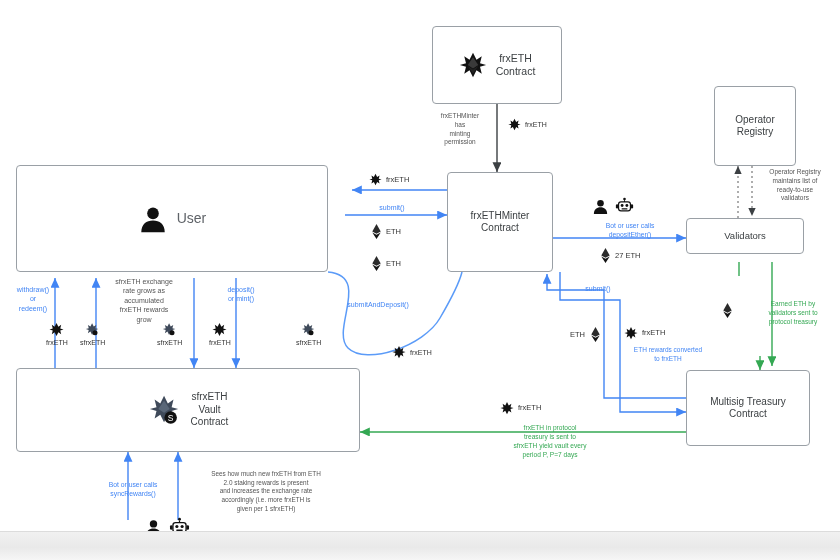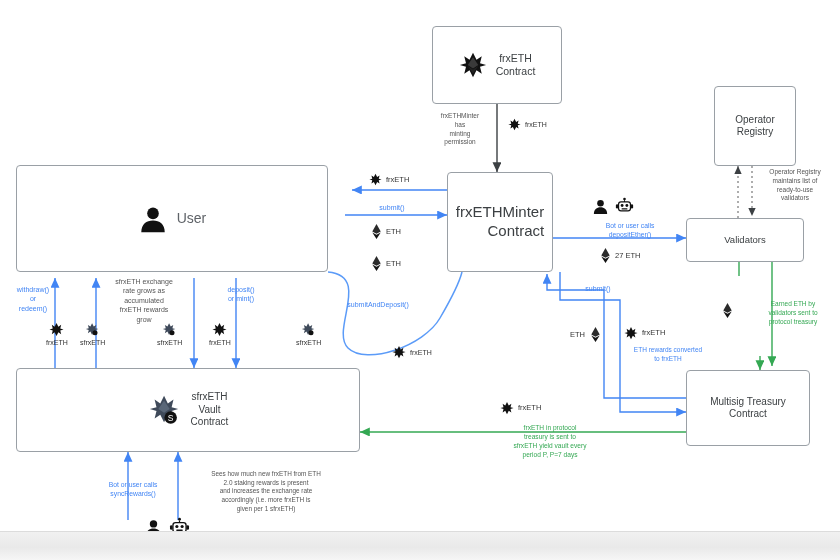--- a/index.html
+++ b/index.html
@@ -180,21 +180,21 @@
           <path d="M16 7 L22 16 L16 20 L10 16 Z" fill="#3a3a3a"></path>
           <path d="M16 21 L22 17 L16 26 L10 17 Z" fill="#222"></path>
         </svg>
       </span>
       <span class="node-label" style="font-size:10.5px;">frxETH
 Contract</span>
     </div>
   </div>
 
   <div class="node" style="left:447px;top:172px;width:106px;height:100px;">
-    <span class="node-label" style="font-size:15px;text-align:right;">frxETHMinter
+    <span class="node-label" style="font-size:10px;">frxETHMinter
 Contract</span>
   </div>
 
   <div class="node" style="left:16px;top:165px;width:312px;height:107px;">
     <div class="node-inner">
       <span class="ico">
         <svg width="30" height="30" viewBox="0 0 32 32">
           <circle cx="16" cy="10" r="6.2" fill="#111"></circle>
           <path d="M3.5 30 C3.5 21.5 9 17.5 16 17.5 C23 17.5 28.5 21.5 28.5 30 Z" fill="#111"></path>
         </svg>
@@ -218,21 +218,21 @@
 Vault
 Contract</span>
     </div>
   </div>
 
   <div class="node" style="left:714px;top:86px;width:82px;height:80px;">
     <span class="node-label" style="font-size:10px;">Operator
 Registry</span>
   </div>
 
-  <div class="node" style="left:686px;top:218px;width:118px;height:44px;">
+  <div class="node" style="left:686px;top:218px;width:118px;height:36px;">
     <span class="node-label" style="font-size:9.5px;">Validators</span>
   </div>
 
   <div class="node" style="left:686px;top:370px;width:124px;height:76px;">
     <span class="node-label" style="font-size:10px;">Multisig Treasury
 Contract</span>
   </div>
 
   <div class="tokchip" style="left:508px;top:118px;">
     <span class="tok">

